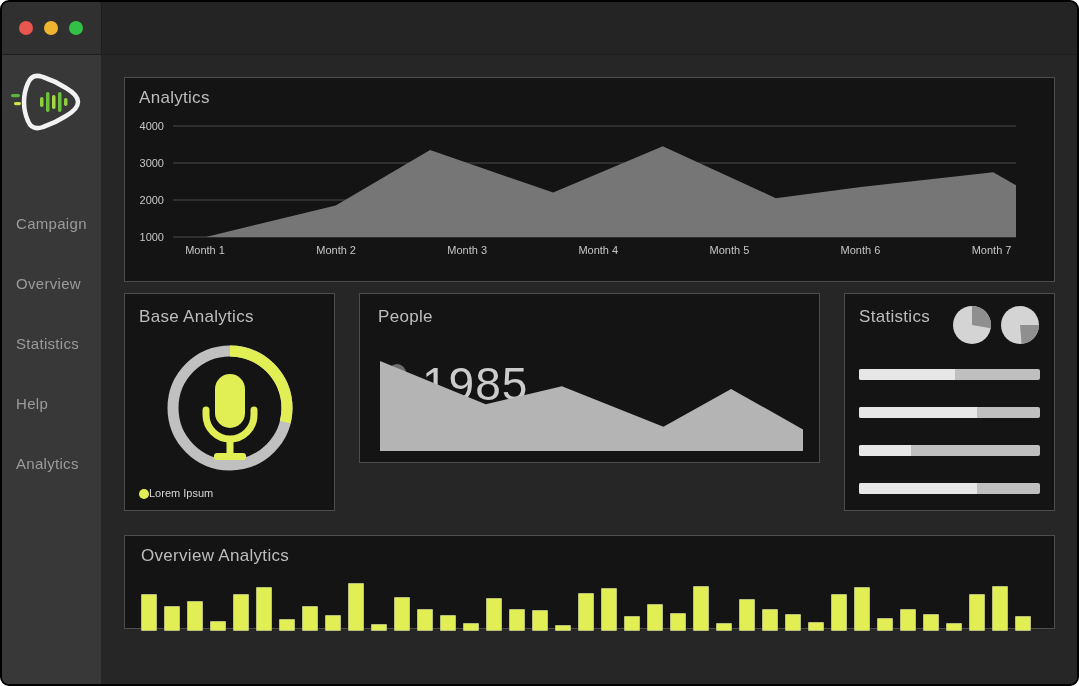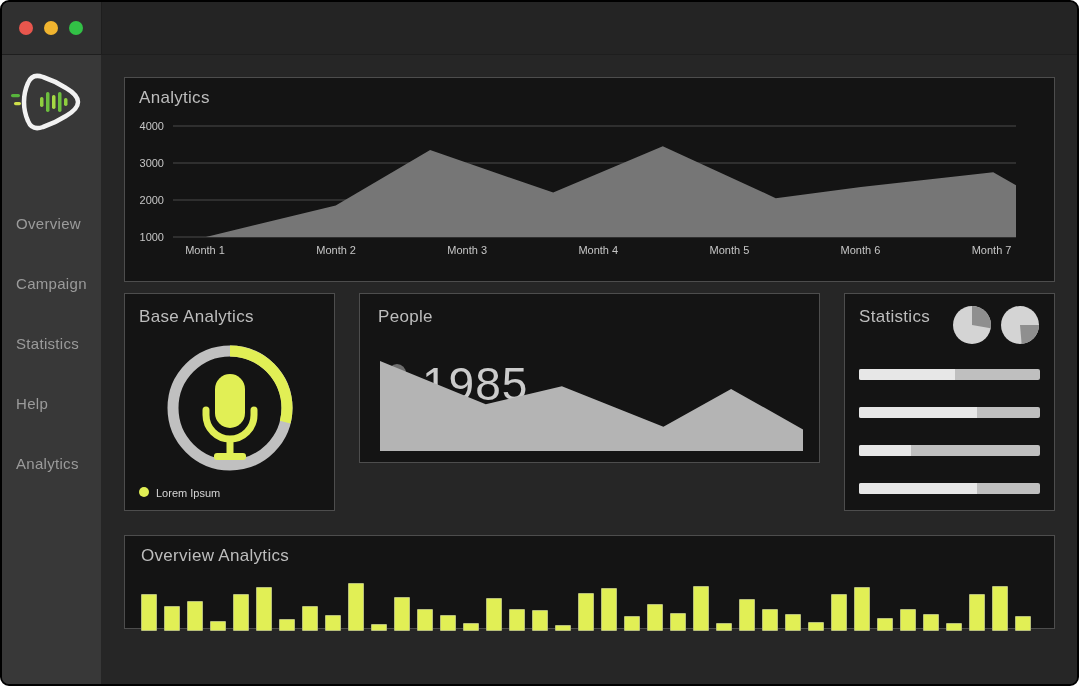--- a/index.html
+++ b/index.html
@@ -72,21 +72,21 @@
 
   .panel-analytics { height:205px; margin-bottom:11px; padding:10px 14px 0 14px; }
   .panel-analytics svg { display:block; }
 
   .row { display:flex; gap:24px; margin-bottom:24px; }
   .panel-base   { width:211px; height:218px; padding:13px 14px; }
   .panel-people { flex:1;       height:170px; padding:13px 18px; }
   .panel-stats  { width:211px; height:218px; padding:13px 14px; }
 
   .donut-wrap { position:absolute; top:44px; left:50%; transform:translateX(-50%); width:140px; height:140px; }
-  .legend { position:absolute; left:14px; bottom:11px; display:flex; align-items:flex-start; gap:7px; }
+  .legend { position:absolute; left:14px; bottom:11px; display:flex; align-items:flex-end; }
   .legend-dot { width:10px; height:10px; border-radius:50%; background:var(--accent,#e1ef55); }
   .legend-label { color:#d6d6d6; font-size:11px; }
 
   .people-stat { display:flex; align-items:flex-end; gap:6px; margin-top:26px; height:52px; }
   .people-count { color:#cbcbcb; font-size:46px; font-weight:300; line-height:0.92; letter-spacing:1px; }
   .people-chart { position:absolute; left:20px; right:16px; bottom:11px; height:92px; }
   .people-chart svg { width:100%; height:100%; display:block; }
 
   .stats-head { display:flex; align-items:flex-start; justify-content:space-between; }
   .stats-pies { display:flex; gap:8px; margin-top:-2px; }
@@ -126,22 +126,22 @@
           <rect x="48" y="23" width="3.5" height="20" rx="1.7" fill="#6dbf3e"></rect>
           <rect x="54" y="29" width="3.5" height="8" rx="1.7" fill="#8fcf3f"></rect>
         </g>
         <g>
           <rect x="1" y="25" width="9" height="3.2" rx="1.6" fill="#57b43c"></rect>
           <rect x="4" y="33" width="7" height="3.2" rx="1.6" fill="#cfe04a"></rect>
         </g>
       </svg>
     </div>
     <nav class="nav">
+        <div class="nav-item">Campaign</div>
         <div class="nav-item">Overview</div>
-        <div class="nav-item">Campaign</div>
         <div class="nav-item">Statistics</div>
         <div class="nav-item">Help</div>
         <div class="nav-item">Analytics</div>
       </nav>
   </aside>
 
   <main class="main">
 
 
     <div class="content">

